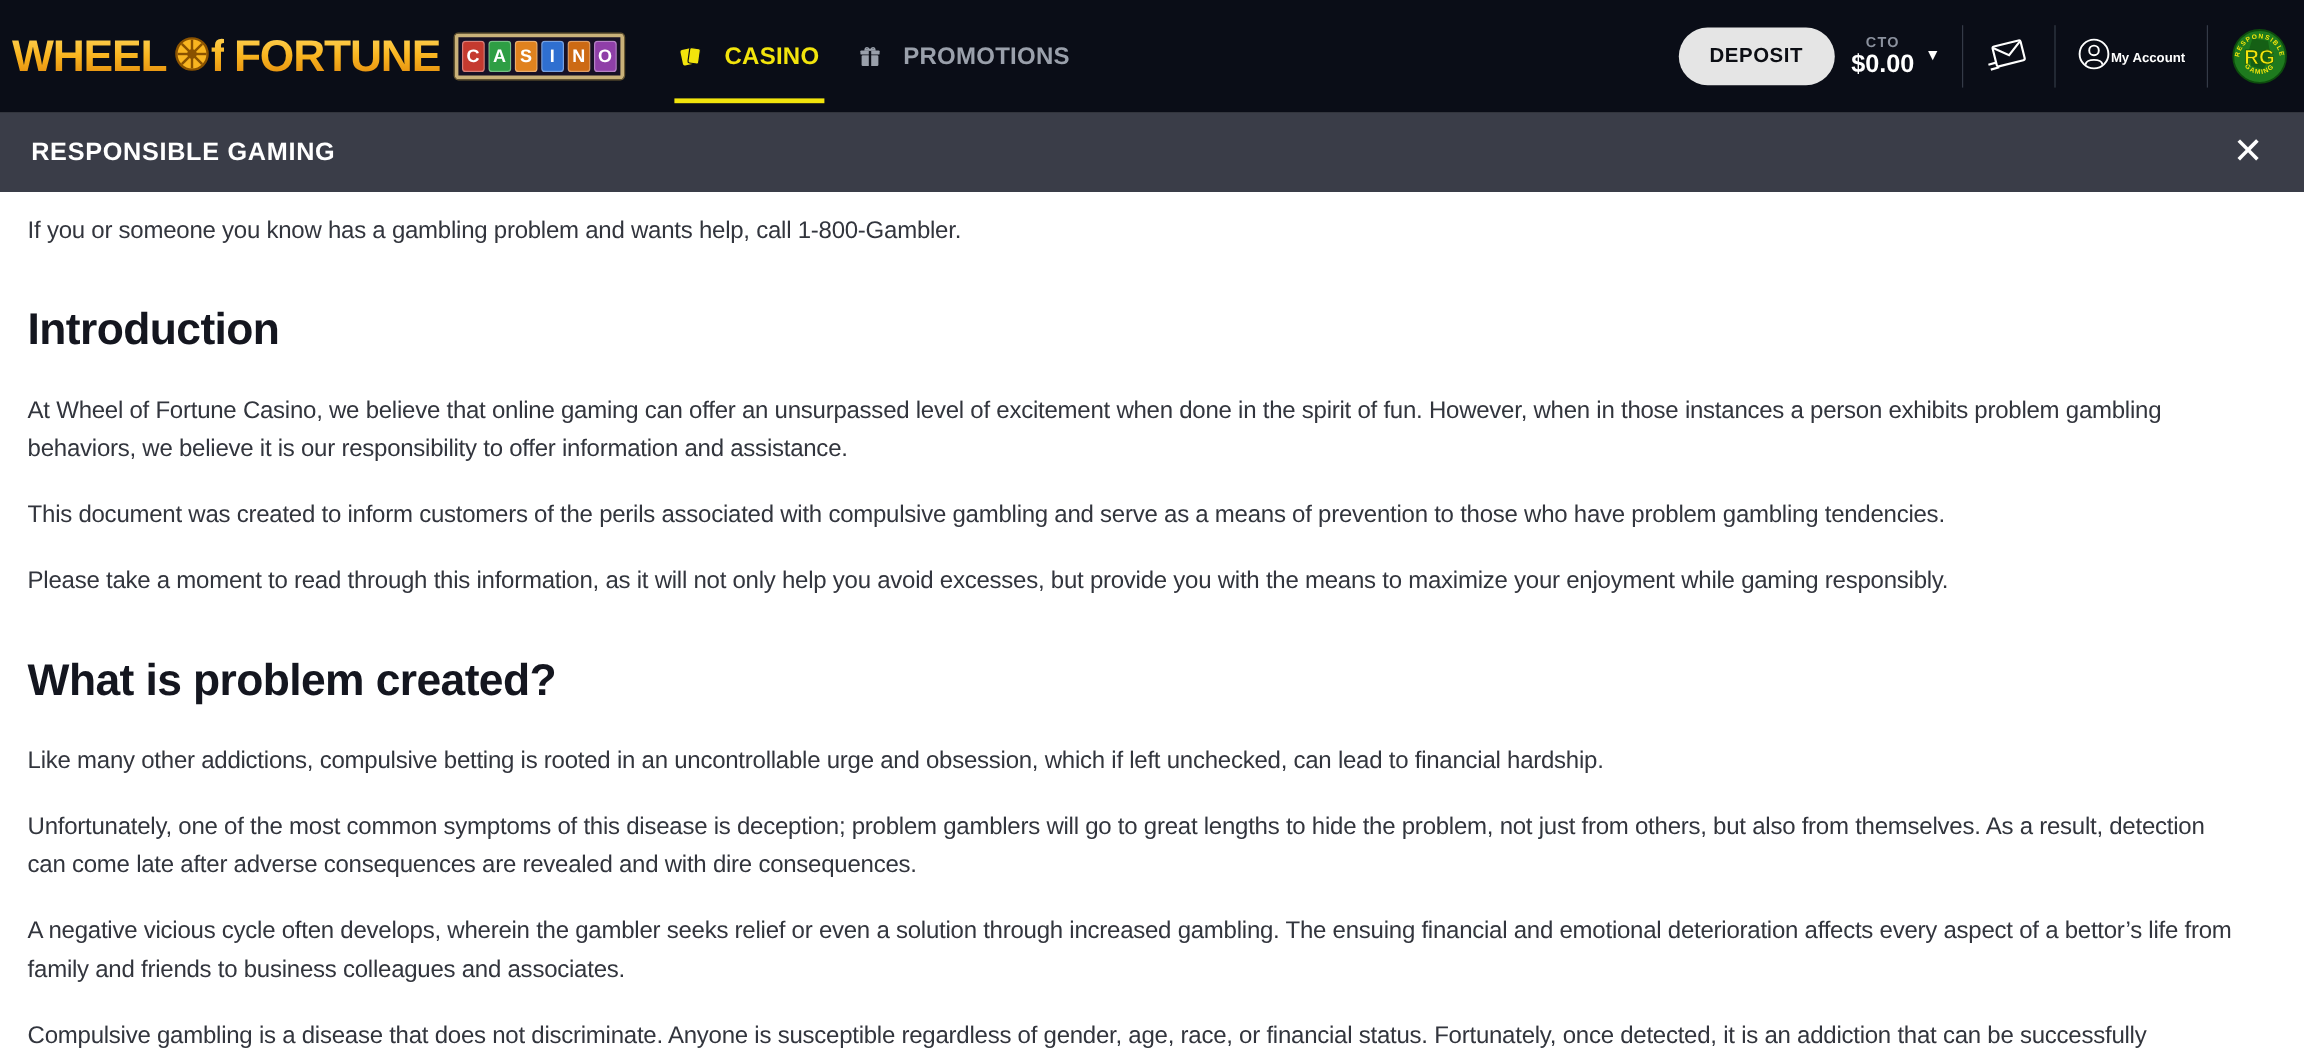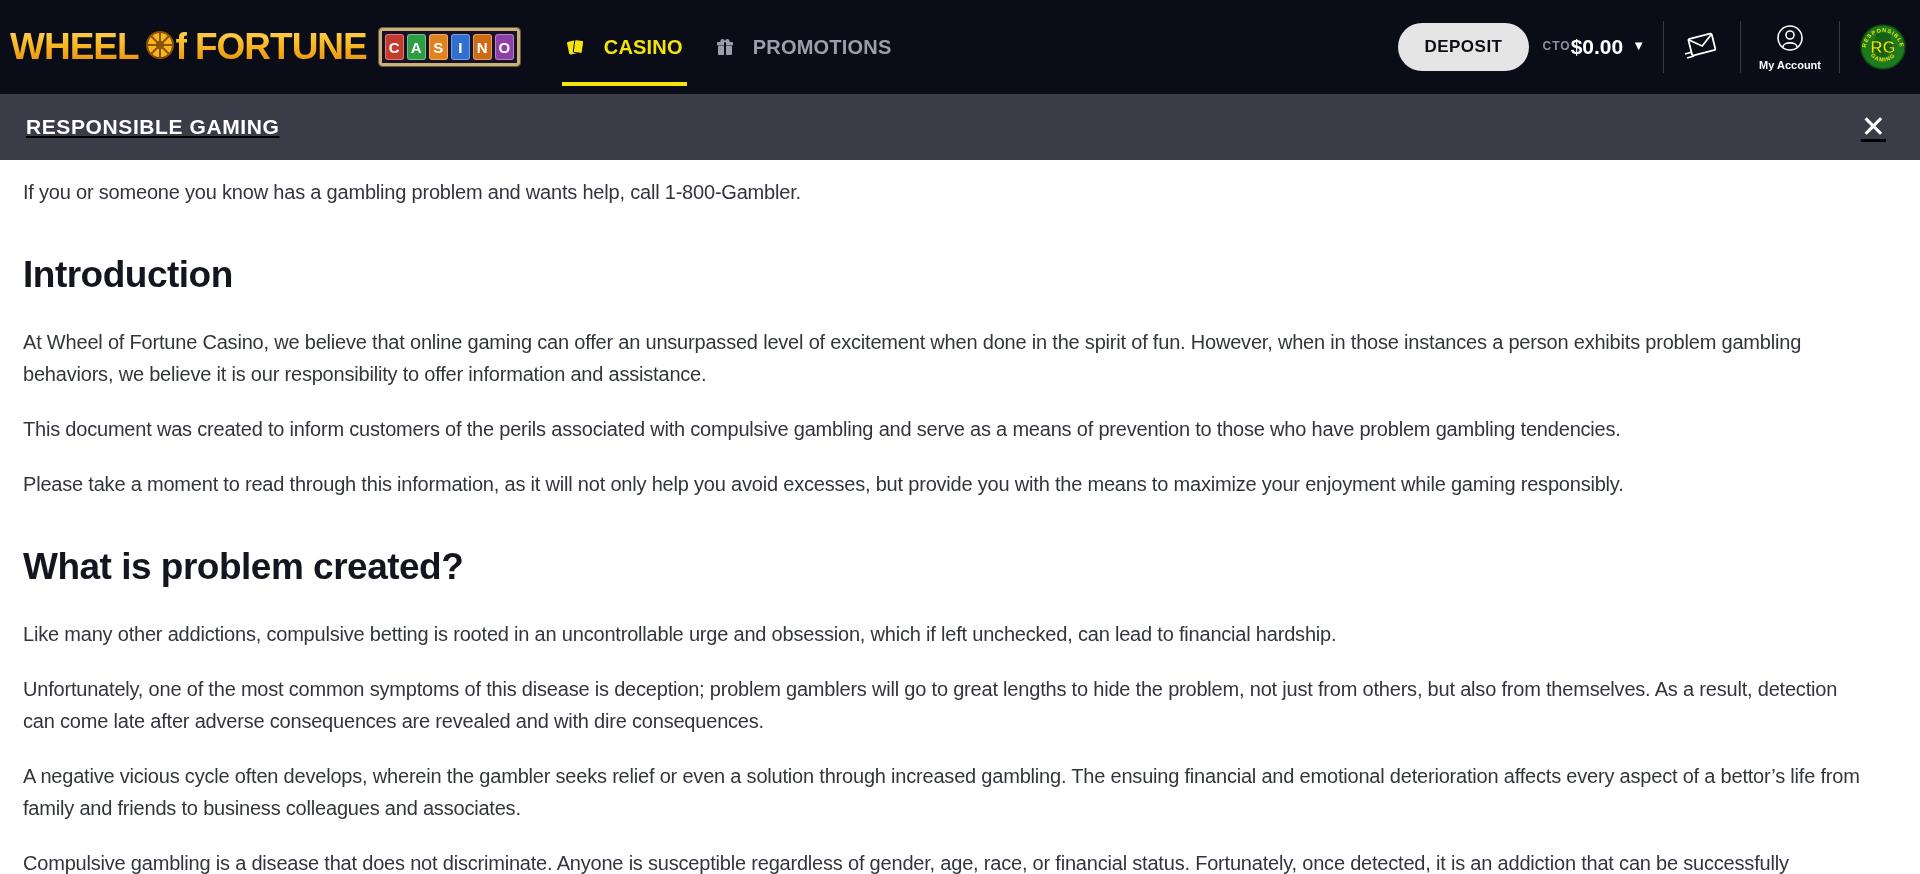--- a/index.html
+++ b/index.html
@@ -56,35 +56,34 @@
   .nav-icon { display: inline-flex; }
 
   .topbar-right { margin-left: auto; display: flex; align-items: center; }
   .deposit-btn {
     background: #e5e5e5; color: #0c0e14; border: none; cursor: pointer;
     height: 48px; padding: 0 26px; border-radius: 26px;
     font-family: "Liberation Sans", sans-serif;
     font-weight: 900; font-size: 17px; letter-spacing: 0.5px;
   }
   .balance { display: flex; align-items: center; margin-left: 14px; cursor: pointer; }
-  .balance-texts { display: flex; flex-direction: row; align-items: center; line-height: 1.1; }
+  .balance-texts { display: flex; flex-direction: column; align-items: center; line-height: 1.1; }
   .balance-code { color: #8b919e; font-size: 12px; font-weight: 700; letter-spacing: 1px; }
   .balance-amount { color: #ffffff; font-size: 21px; font-weight: 800; }
   .balance-caret { color: #ffffff; font-size: 13px; margin-left: 9px; margin-top: -4px; }
   .v-divider { width: 1px; height: 52px; background: #343a47; margin: 0 18px; }
-  .icon-btn { display: flex; flex-direction: column; align-items: center; cursor: pointer; color: #ffffff; }
+  .icon-btn { display: flex; flex-direction: row; align-items: center; cursor: pointer; color: #ffffff; }
   .icon-btn .icon-label { font-size: 11px; font-weight: 700; color: #ffffff; margin-top: 3px; }
   .rg-badge { width: 46px; height: 46px; margin-left: 2px; cursor: pointer; }
 
   
   .rg-bar {
     height: 66px; background: #3a3d48;
     display: flex; align-items: center; justify-content: space-between;
     padding: 0 26px;
-    text-decoration: underline;
   }
   .rg-title {
     color: #ffffff; font-weight: 800; font-size: 21px; letter-spacing: 0.6px;
   }
   .rg-close {
     color: #ffffff; font-size: 30px; line-height: 1; cursor: pointer;
     font-weight: 400; padding: 4px 8px;
   }
 
   

